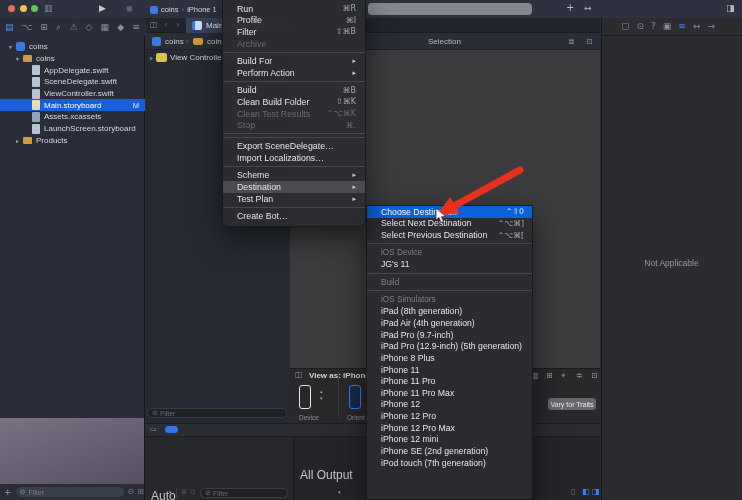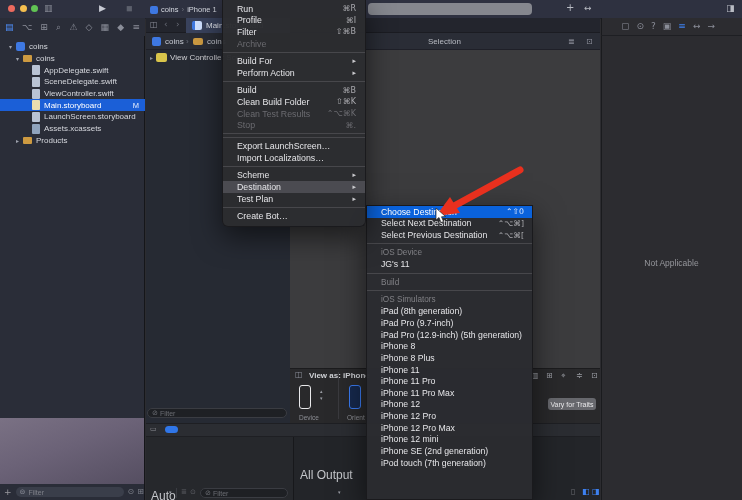--- a/index.html
+++ b/index.html
@@ -152,26 +152,26 @@
   <div class="frow d2">
     <span class="fchip doc"></span>
     <span>ViewController.swift</span>
   </div>
   <div class="frow d2 fsel">
     <span class="fchip doc" style="background:#e8ddb0"></span>
     <span>Main.storyboard</span>
     <span class="mbadge">M</span>
   </div>
   <div class="frow d2">
+    <span class="fchip doc assets"></span>
+    <span>Assets.xcassets</span>
+  </div>
+  <div class="frow d2">
     <span class="fchip doc"></span>
     <span>LaunchScreen.storyboard</span>
-  </div>
-  <div class="frow d2">
-    <span class="fchip doc assets"></span>
-    <span>Assets.xcassets</span>
   </div>
   <div class="frow d1">
     <span class="disc">▸</span>
     <span class="fchip folder"></span>
     <span>Products</span>
   </div>
 </div>
 
 <div id="purple-pane" class="abs"></div>
 
@@ -305,21 +305,21 @@
       <span>Clean Test Results</span>
       <span class="sc">⌃⌥⌘K</span>
     </div>
   <div class="mi dis">
       <span>Stop</span>
       <span class="sc">⌘.</span>
     </div>
   <div class="msep"></div>
   <div class="msep"></div>
   <div class="mi">
-      <span>Export LaunchScreen…</span>
+      <span>Export SceneDelegate…</span>
     </div>
   <div class="mi">
       <span>Import Localizations…</span>
     </div>
   <div class="msep"></div>
   <div class="mi">
       <span>Scheme</span>
       <span class="arr">▸</span>
     </div>
   <div class="mi hl">
@@ -361,27 +361,27 @@
       <span>Build</span>
     </div>
   <div class="ssep"></div>
   <div class="si head">
       <span>iOS Simulators</span>
     </div>
   <div class="si">
       <span>iPad (8th generation)</span>
     </div>
   <div class="si">
+      <span>iPad Air (4th generation)</span>
+    </div>
+  <div class="si">
       <span>iPad Pro (9.7-inch)</span>
     </div>
   <div class="si">
       <span>iPad Pro (12.9-inch) (5th generation)</span>
-    </div>
-  <div class="si">
-      <span>iPhone 8</span>
     </div>
   <div class="si">
       <span>iPhone 8 Plus</span>
     </div>
   <div class="si">
       <span>iPhone 11</span>
     </div>
   <div class="si">
       <span>iPhone 11 Pro</span>
     </div>

